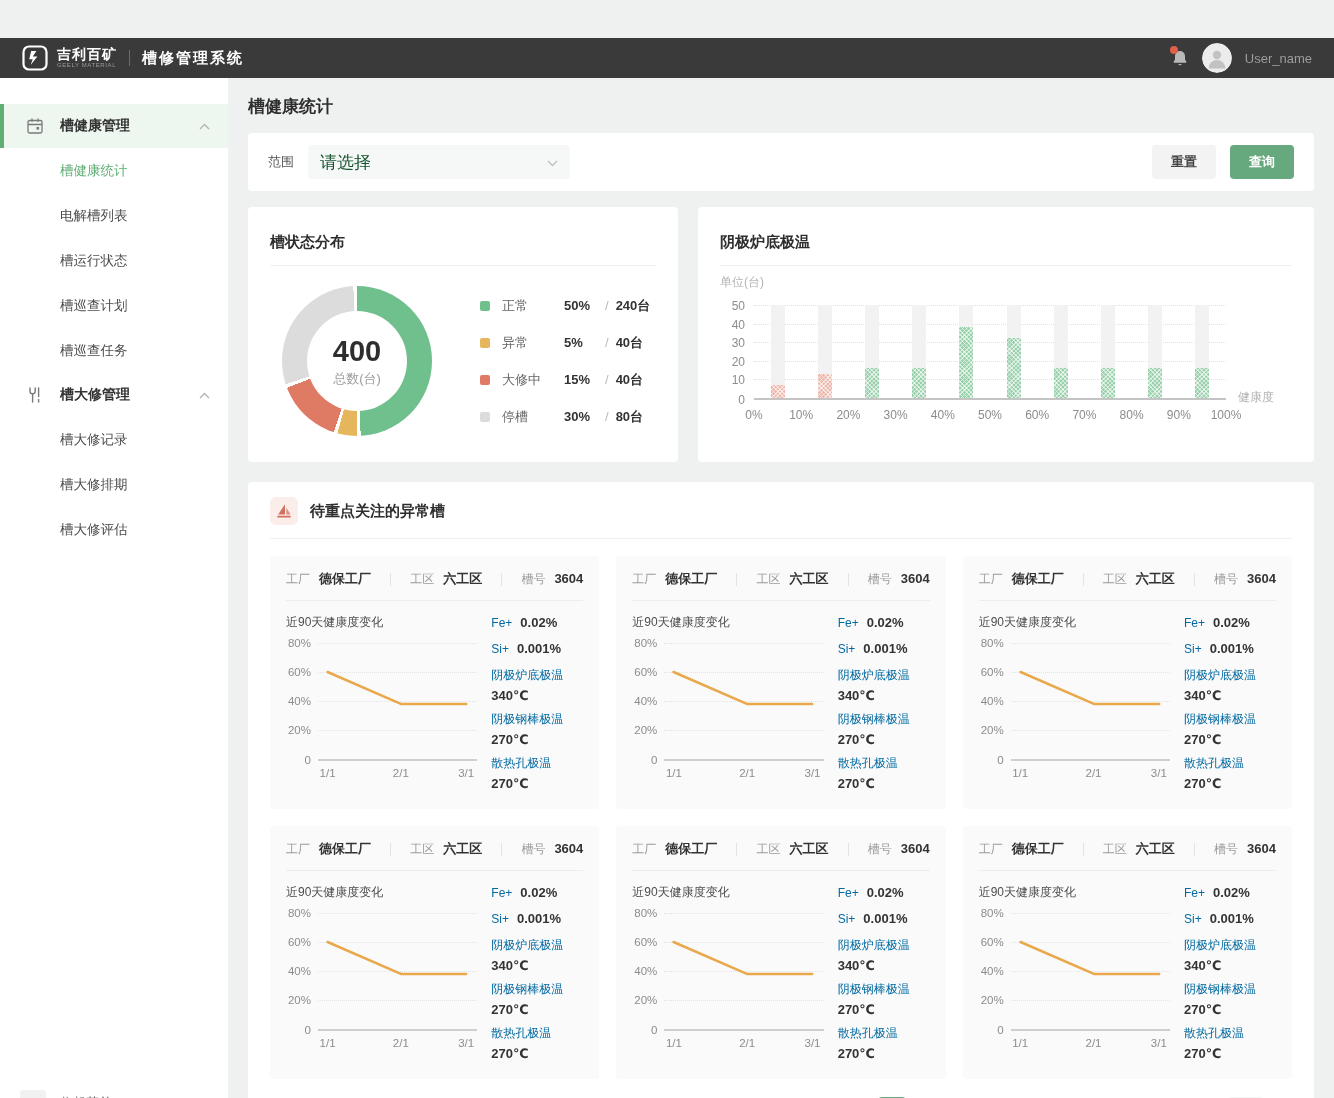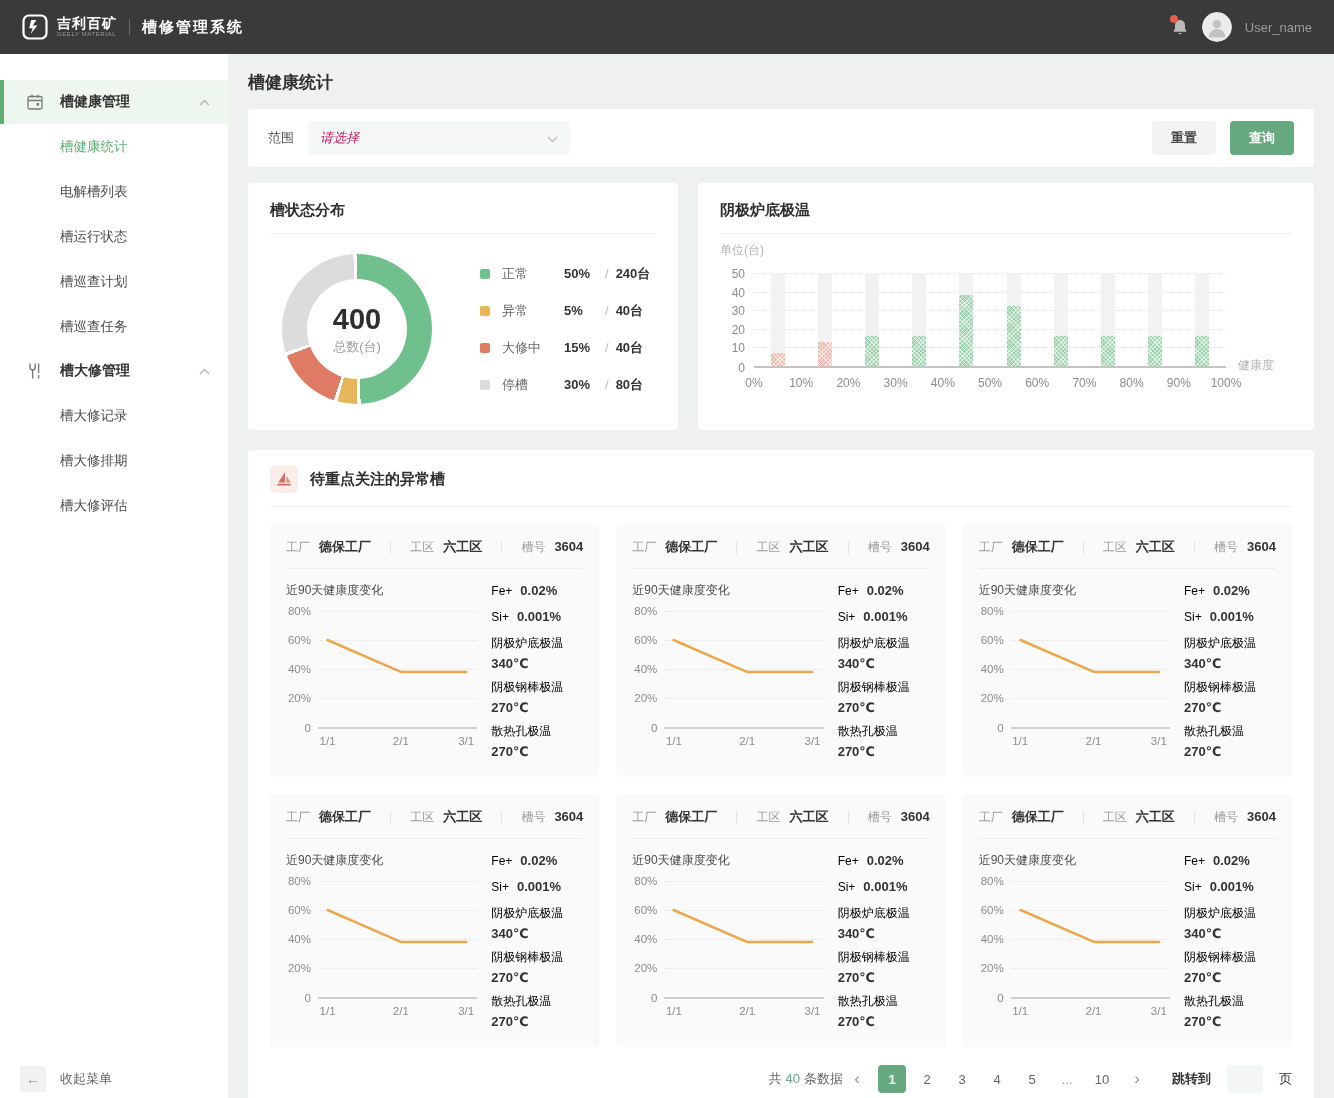--- a/index.html
+++ b/index.html
@@ -4,21 +4,21 @@
 <style>
   * { box-sizing: border-box; }
   html,body { margin:0; padding:0; }
   body {
     width:1334px; height:1098px; overflow:hidden;
     background:#eff0f0; color:#333;
     font-family:"Liberation Sans","DejaVu Sans",sans-serif;
     font-size:13px;
   }
   
-  .topbar { height:54px; background:#3a3a3a; display:flex; justify-content:space-between; padding:0 22px; }
+  .topbar { height:40px; background:#3a3a3a; display:flex; justify-content:space-between; padding:0 22px;margin-top:38px; }
   .brand { display:flex; align-items:center; }
   .logo { display:flex; margin-right:9px; }
   .brand-text { display:flex; flex-direction:column; line-height:1.1; }
   .brand-name { color:#fff; font-weight:bold; font-size:14px; letter-spacing:1px; }
   .brand-sub { color:#9a9a9a; font-size:6px; letter-spacing:.6px; }
   .vdiv { width:1px; height:16px; background:#6b6b6b; margin:0 12px; }
   .app-title { color:#fff; font-size:15px; font-weight:bold; letter-spacing:2px; }
   .topbar-right { display:flex; align-items:center; gap:13px; }
   .bell { position:relative; display:flex; cursor:pointer; }
   .bell .dot { position:absolute; top:-3px; left:-1px; width:8px; height:8px; background:#e06049; border-radius:50%; }
@@ -43,29 +43,29 @@
 
   .main { flex:1; margin:0 20px; overflow:hidden; }
   .page-title { font-size:17px; font-weight:bold; margin:17px 0 15px; color:#2e2e2e; }
   .panel { background:#fff; border-radius:4px; }
 
   
   .filter-panel { display:flex; justify-content:space-between; align-items:center; padding:12px 20px; }
   .filter-left { display:flex; align-items:center; }
   .filter-label { font-size:13px; color:#555; margin-right:14px; }
   .select { width:262px; height:34px; background:#f6f7f7; border-radius:4px; display:flex; align-items:center; justify-content:space-between; padding:0 12px; cursor:pointer; }
-  .select-placeholder { color:#be185d; font-size:13px;font-style:italic; }
+  .select-placeholder { color:#14532d; font-size:17px; }
   .filter-actions { display:flex; gap:14px; }
   .btn { height:34px; min-width:64px; border:none; border-radius:4px; font-size:13px; font-weight:bold; cursor:pointer; font-family:inherit; padding:0 16px; }
   .btn.ghost { background:#f3f3f3; color:#444; }
   .btn.primary { background:#67a97e; color:#fff; }
 
   
   .charts-row { display:flex; gap:20px; margin-top:16px; }
-  .chart-panel { padding:16px 22px 14px; }
+  .chart-panel { padding:24px 22px 14px; }
   .status-panel { width:430px; flex:none; }
   .health-panel { flex:1; }
   .panel-title { font-size:15px; font-weight:bold; margin:2px 0 13px; color:#2e2e2e; }
   .hr { border-top:1px solid #f0f0f0; }
 
   .status-body { display:flex; align-items:center; padding:20px 0 12px; }
   .donut { width:150px; height:150px; border-radius:50%; margin-left:12px; position:relative; flex:none; }
   .donut-hole { position:absolute; inset:25px; background:#fff; border-radius:50%; display:flex; flex-direction:column; align-items:center; justify-content:center; }
   .donut-total { font-size:29px; font-weight:bold; color:#2e2e2e; }
   .donut-sub { font-size:13px; color:#9b9b9b; margin-top:2px; }
@@ -107,21 +107,21 @@
   .mini { flex:1; min-width:0; }
   .mini-title { font-size:12px; color:#4d4d4d; margin-bottom:12px; }
   .mini-plot { position:relative; height:116px; margin-left:32px; margin-right:8px; }
   .mgrid { position:absolute; left:0; right:0; border-top:1px dotted #e3e3e3; }
   .mgrid.axis { border-top:2px solid #cfcfcf; }
   .mylab { position:absolute; right:calc(100% + 7px); top:-7px; font-size:11.5px; color:#8c8c8c; }
   .spark { position:absolute; left:0; top:0; width:100%; height:100%; overflow:visible; }
   .mini-x { position:relative; height:16px; margin-left:32px; margin-right:8px; margin-top:8px; }
   .mxlab { position:absolute; transform:translateX(-50%); font-size:11.5px; color:#8c8c8c; }
   .metrics { width:92px; margin-left:6px; padding-top:1px; flex:none; }
-  .metric .ml { font-size:12px; color:#000000; }
+  .metric .ml { font-size:12px; color:#0369a1; }
   .metric .mv { font-size:13px; font-weight:bold; color:#333; }
   .metric.inline { display:flex; align-items:baseline; gap:8px; margin-bottom:11px; }
   .metric.block { margin-bottom:8px; }
   .metric.block .mv { margin-top:4px; }
 
   
   .pager-row { display:flex; justify-content:flex-end; align-items:center; padding:18px 0 12px; }
   .total-text { font-size:13px; color:#666; }
   .total-count { color:#67a97e; margin:0 4px; }
   .pager { display:flex; align-items:center; gap:7px; }

